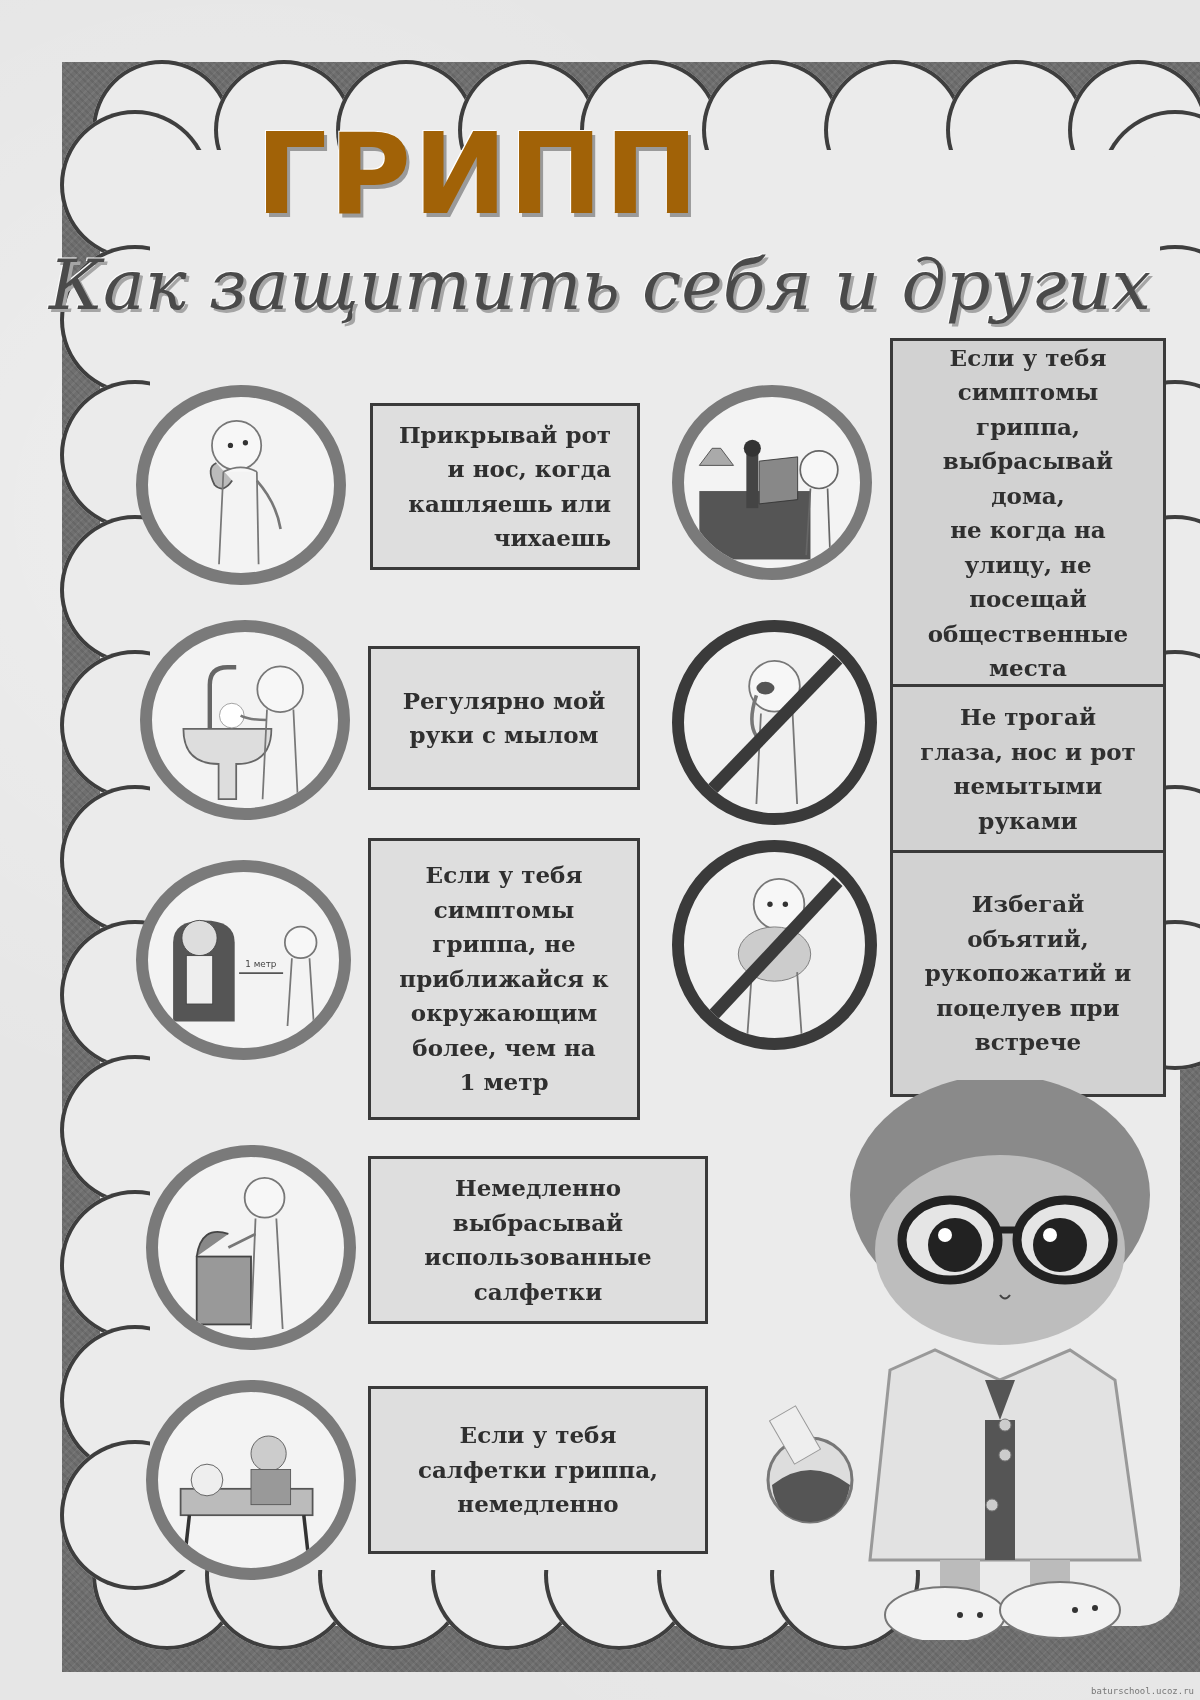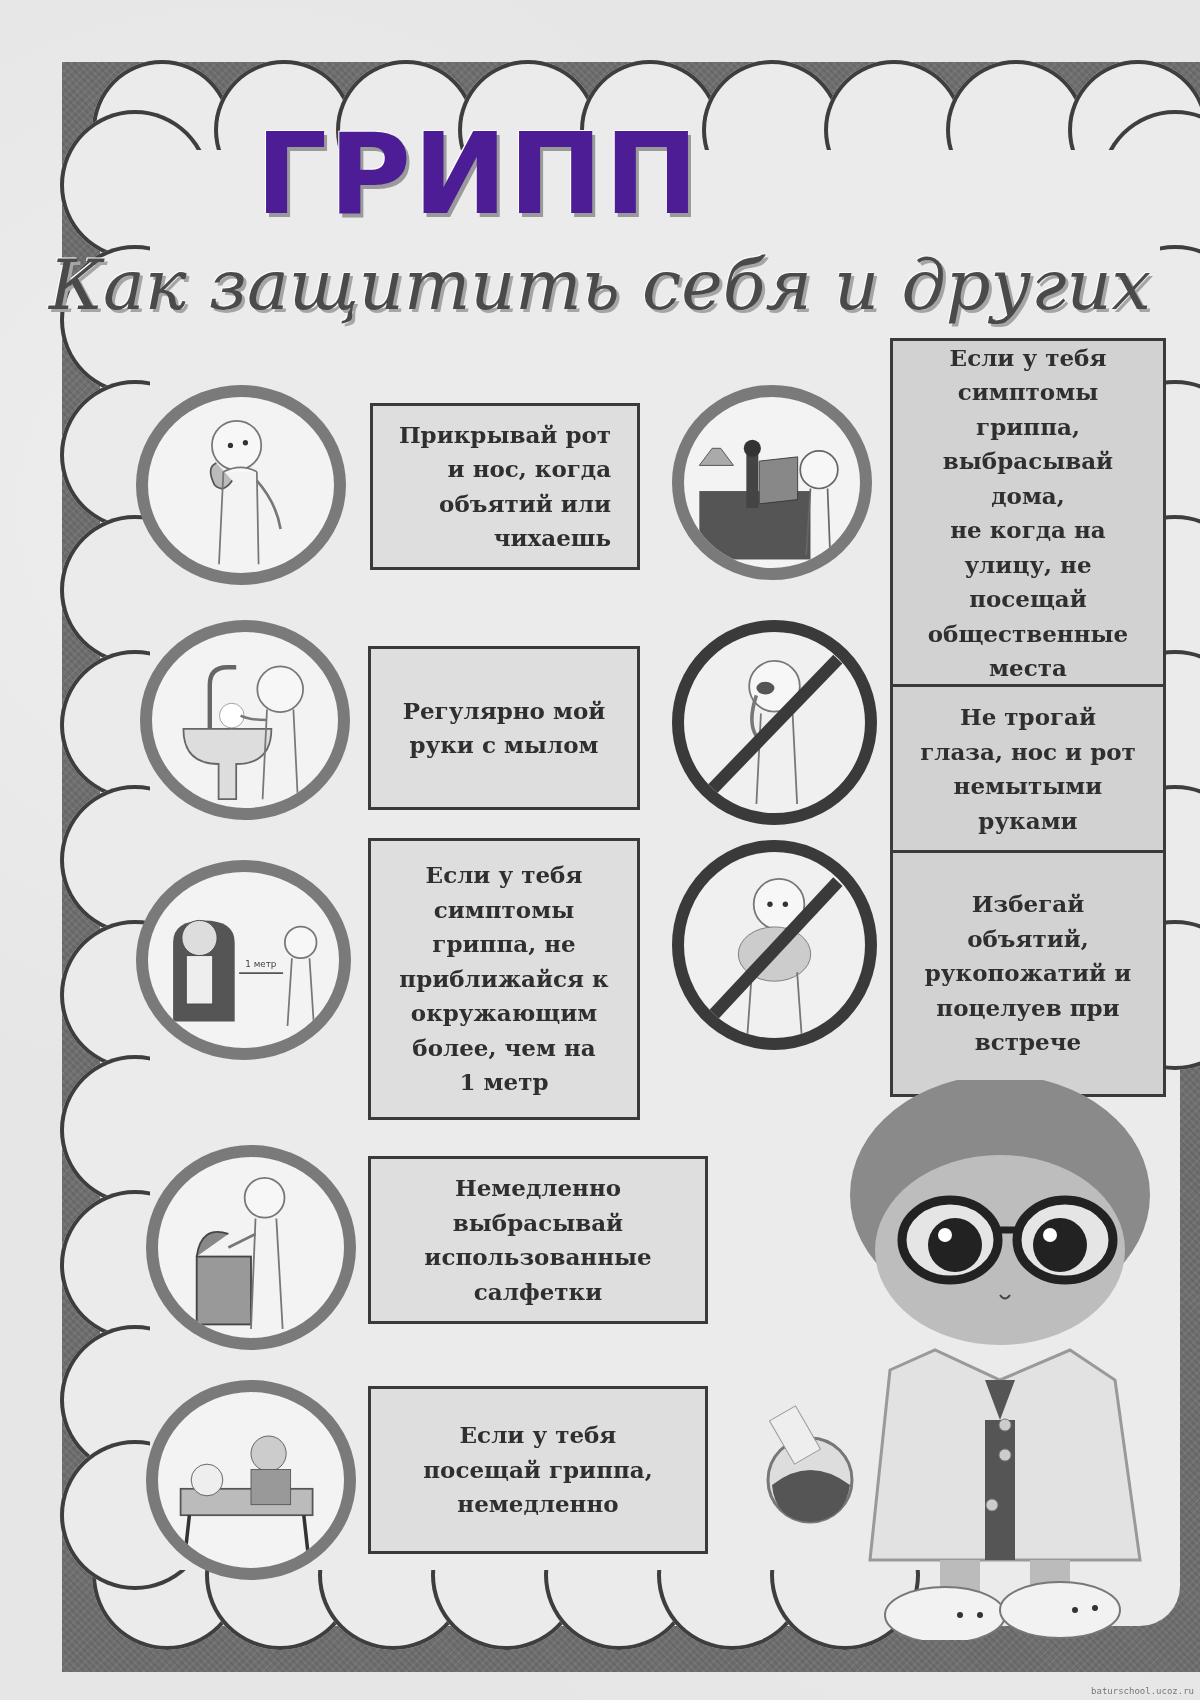--- a/index.html
+++ b/index.html
@@ -51,21 +51,21 @@
     
     .title {
       position: absolute;
       left: 0; width: 956px;
       top: 118px;
       text-align: center;
       font-family: "DejaVu Sans", sans-serif;
       font-weight: bold;
       font-size: 112px;
       letter-spacing: 2px;
-      color: #4c1d95;
+      color: #a16207;
       text-shadow: 3px 4px 0 #9a9a9a, -1px -1px 0 #ffffff;
       line-height: 1;
     }
     .subtitle {
       position: absolute;
       left: 0; width: 1200px;
       top: 250px;
       text-align: center;
       font-family: "DejaVu Serif", serif;
       font-style: italic;
@@ -266,26 +266,26 @@
     <ellipse cx="100" cy="110" rx="40" ry="30" fill="#ccc" stroke="#777"></ellipse>
     <path d="M75 130 L70 200 M125 130 L130 200" stroke="#777" stroke-width="2" fill="none"></path>
     <line x1="170" y1="30" x2="30" y2="180" stroke="#3a3a3a" stroke-width="14"></line>
   </svg>
 </div>
 
 <div class="card" style="left:370px;top:403px;width:270px;height:167px;text-align:right;">
   <div>
     <span>Прикрывай рот</span>
     <span>и нос, когда</span>
-    <span>объятий или</span>
+    <span>кашляешь или</span>
     <span>чихаешь</span>
   </div>
 </div>
 
-<div class="card" style="left:368px;top:646px;width:272px;height:164px;">
+<div class="card" style="left:368px;top:646px;width:272px;height:144px;">
   <div>
     <span>Регулярно мой</span>
     <span>руки с мылом</span>
   </div>
 </div>
 
 <div class="card" style="left:368px;top:838px;width:272px;height:282px;">
   <div>
     <span>Если у тебя</span>
     <span>симптомы</span>
@@ -302,21 +302,21 @@
     <span>Немедленно</span>
     <span>выбрасывай</span>
     <span>использованные</span>
     <span>салфетки</span>
   </div>
 </div>
 
 <div class="card" style="left:368px;top:1386px;width:340px;height:168px;">
   <div>
     <span>Если у тебя</span>
-    <span>посещай гриппа,</span>
+    <span>салфетки гриппа,</span>
     <span>немедленно</span>
   </div>
 </div>
 
 <div class="card shade" style="left:890px;top:338px;width:276px;height:350px;">
   <div>
     <span>Если у тебя</span>
     <span>симптомы</span>
     <span>гриппа,</span>
     <span>выбрасывай дома,</span>

